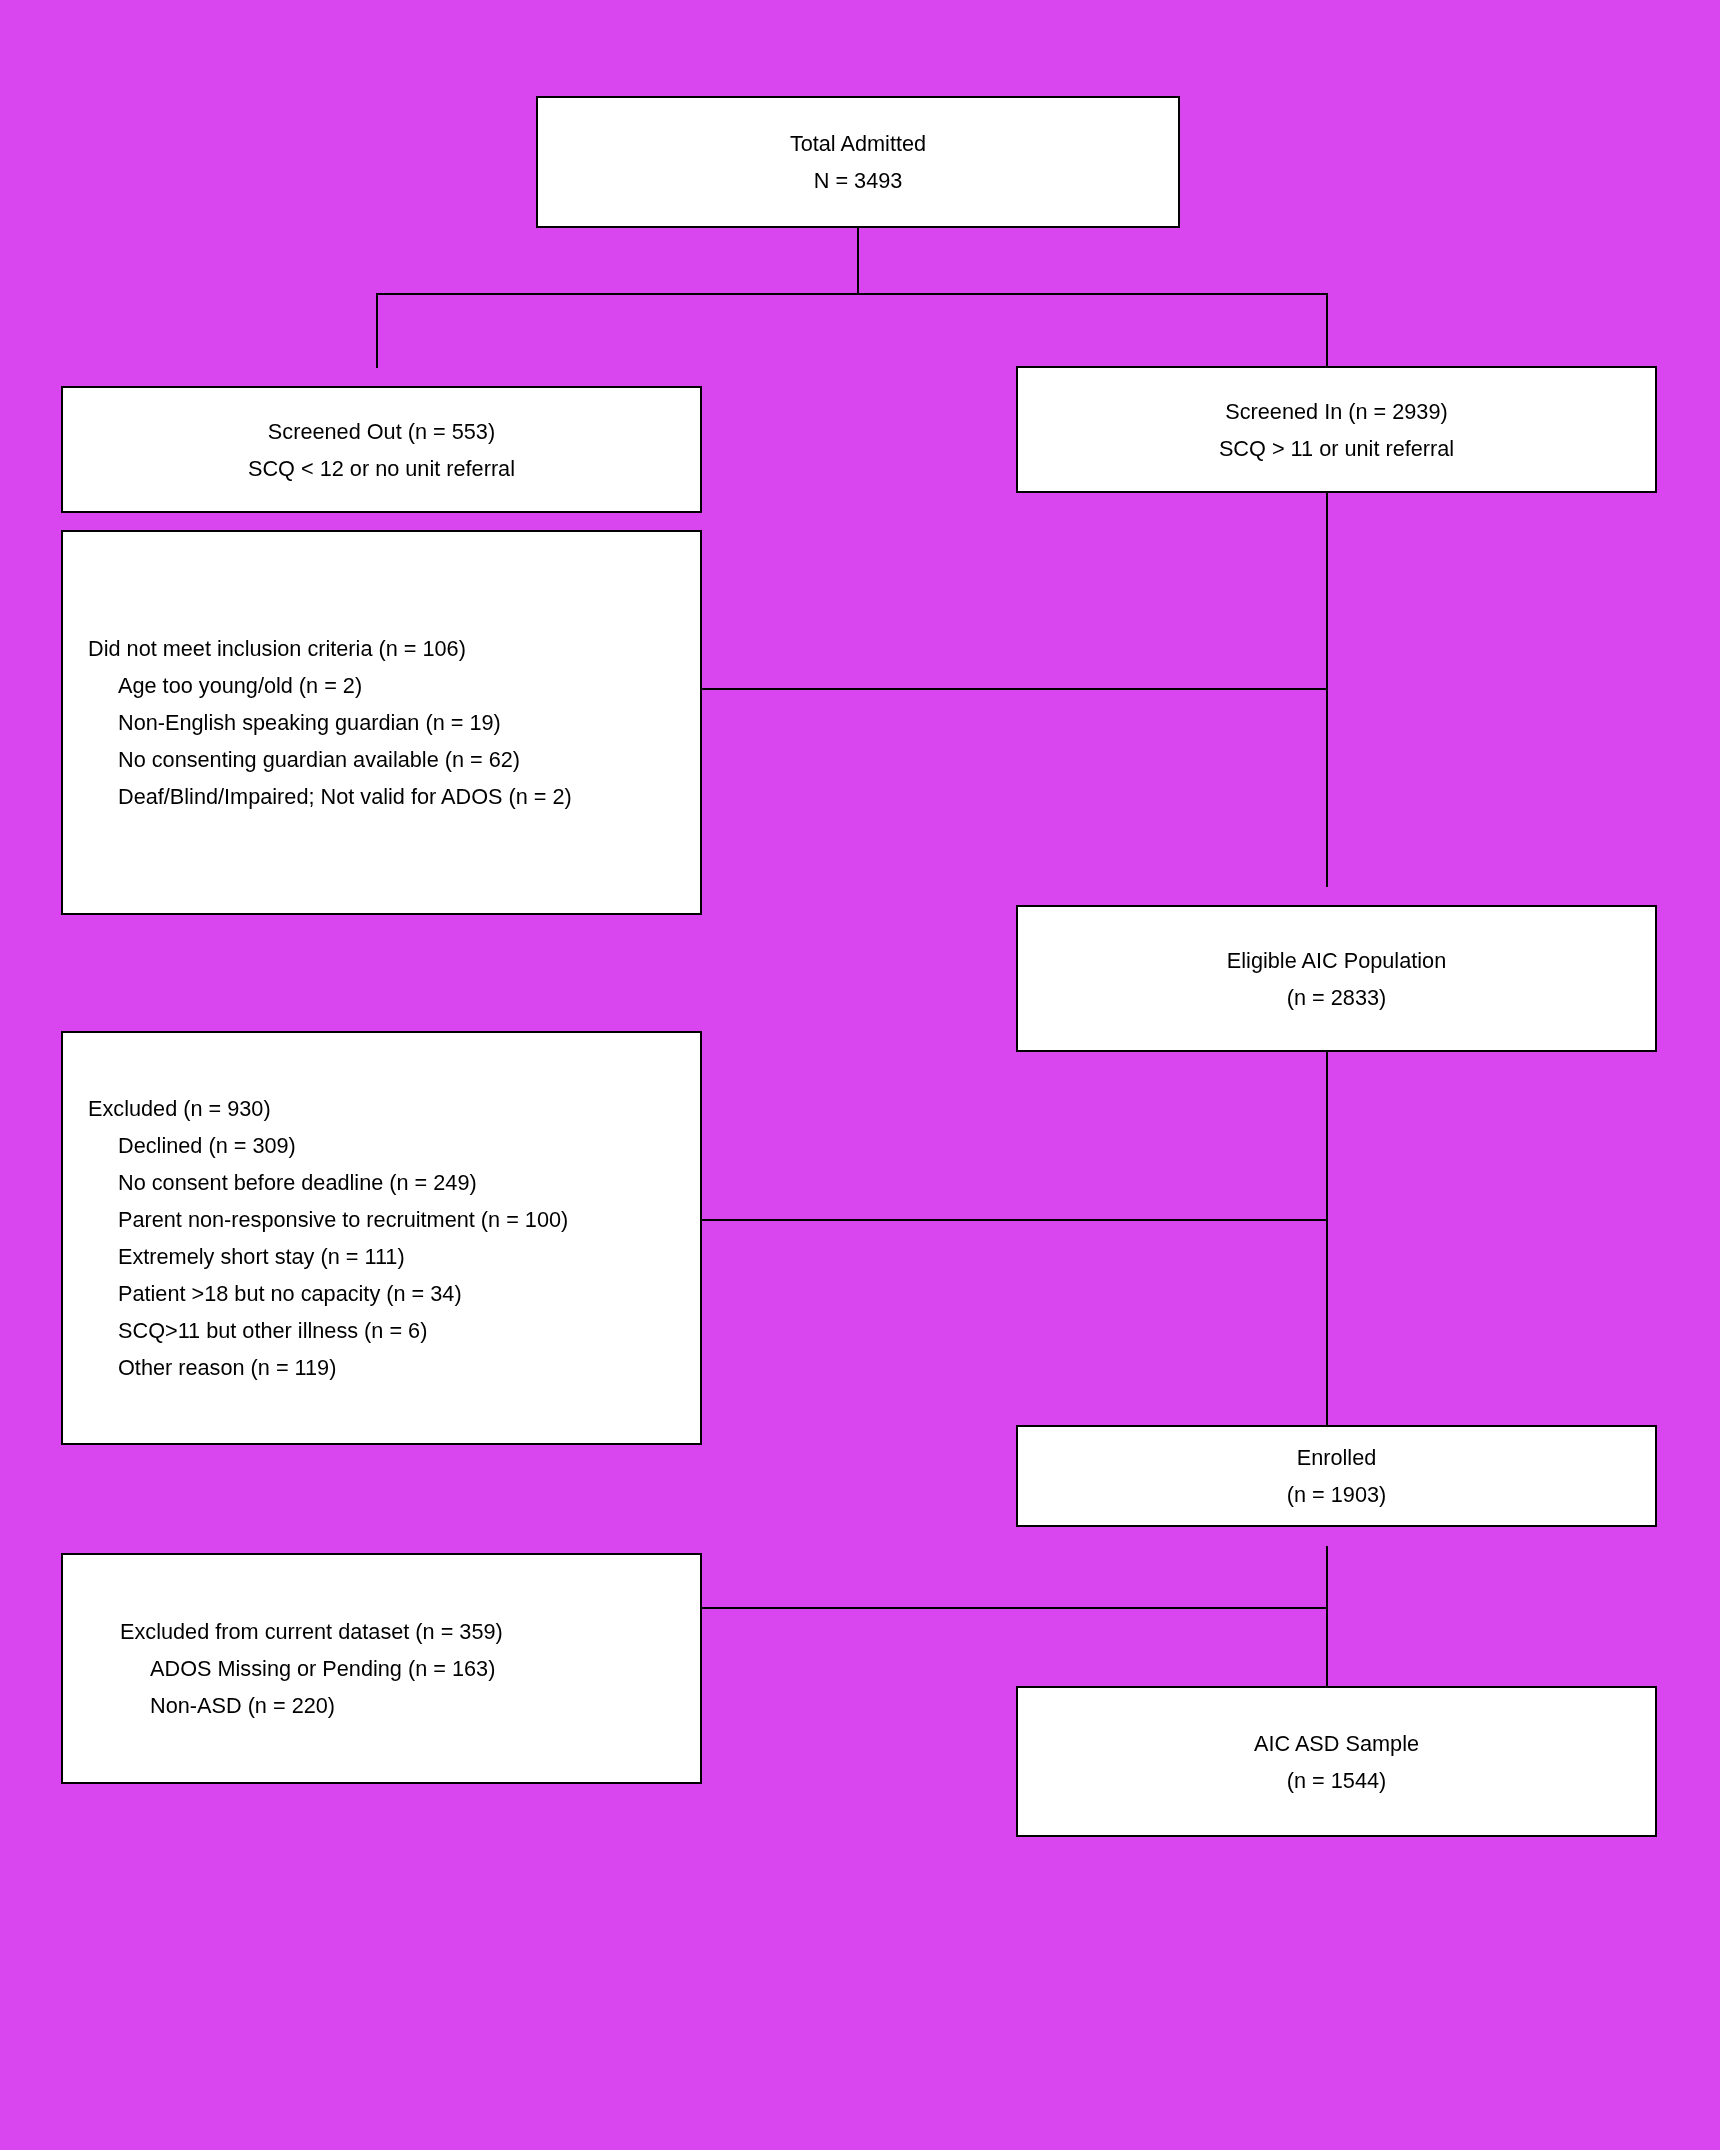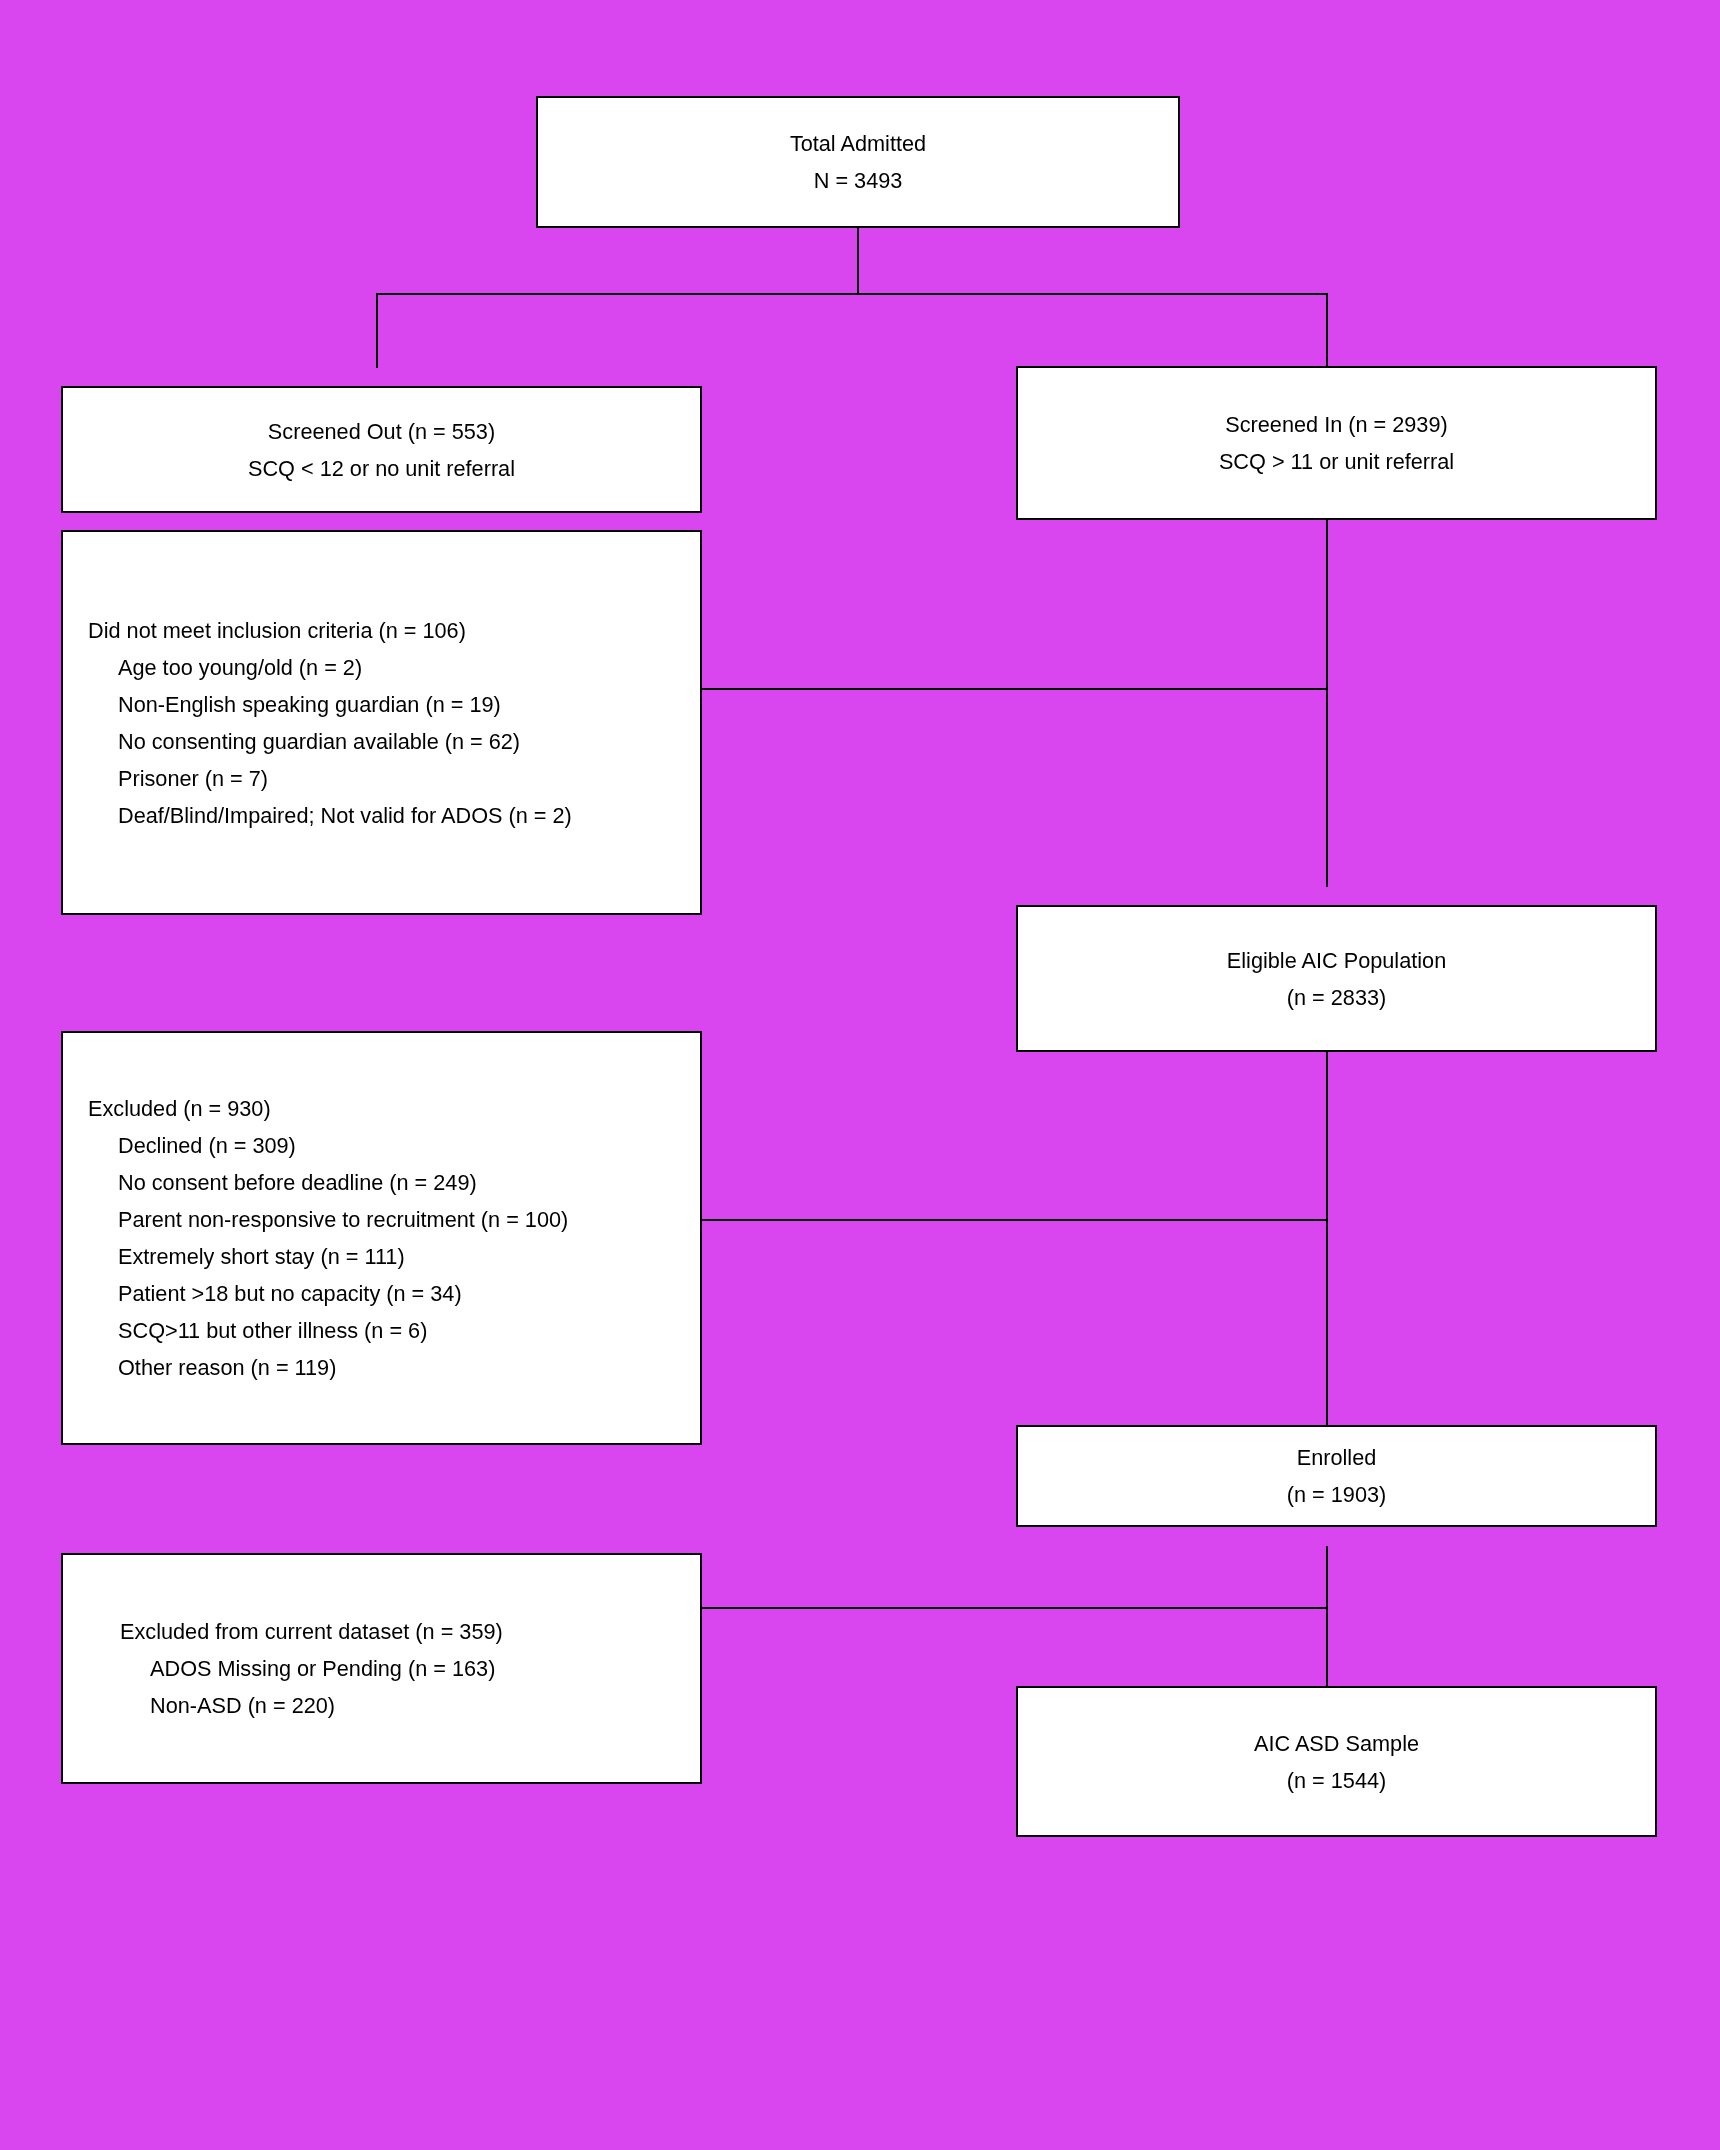--- a/index.html
+++ b/index.html
@@ -86,32 +86,31 @@
   <div class="box box-center" style="left:536px; top:96px; width:644px; height:132px;">
     <div class="ctext">Total Admitted</div>
     <div class="ctext">N = 3493</div>
   </div>
 
   <div class="box box-center" style="left:61px; top:366px; width:641px; height:127px;margin-top:20px;">
     <div class="ctext">Screened Out (n = 553)</div>
     <div class="ctext">SCQ &lt; 12 or no unit referral</div>
   </div>
 
-  <div class="box box-center" style="left:1016px; top:366px; width:641px; height:154px;">
+  <div class="box box-center" style="left:1016px; top:366px; width:641px; height:127px;">
     <div class="ctext">Screened In (n = 2939)</div>
     <div class="ctext">SCQ &gt; 11 or unit referral</div>
   </div>
 
   <div class="box box-left" style="left:61px; top:530px; width:641px; height:385px;">
     <div class="listblock">
       <div class="item">Did not meet inclusion criteria (n = 106)</div>
       <div class="item sub">Age too young/old (n = 2)</div>
       <div class="item sub">Non-English speaking guardian (n = 19)</div>
       <div class="item sub">No consenting guardian available (n = 62)</div>
-      <div class="item sub">Prisoner (n = 7)</div>
       <div class="item sub">Deaf/Blind/Impaired; Not valid for ADOS (n = 2)</div>
     </div>
   </div>
 
   <div class="box box-center" style="left:1016px; top:885px; width:641px; height:147px;margin-top:20px;">
     <div class="ctext">Eligible AIC Population</div>
     <div class="ctext">(n = 2833)</div>
   </div>
 
   <div class="box box-left" style="left:61px; top:1031px; width:641px; height:414px;">

